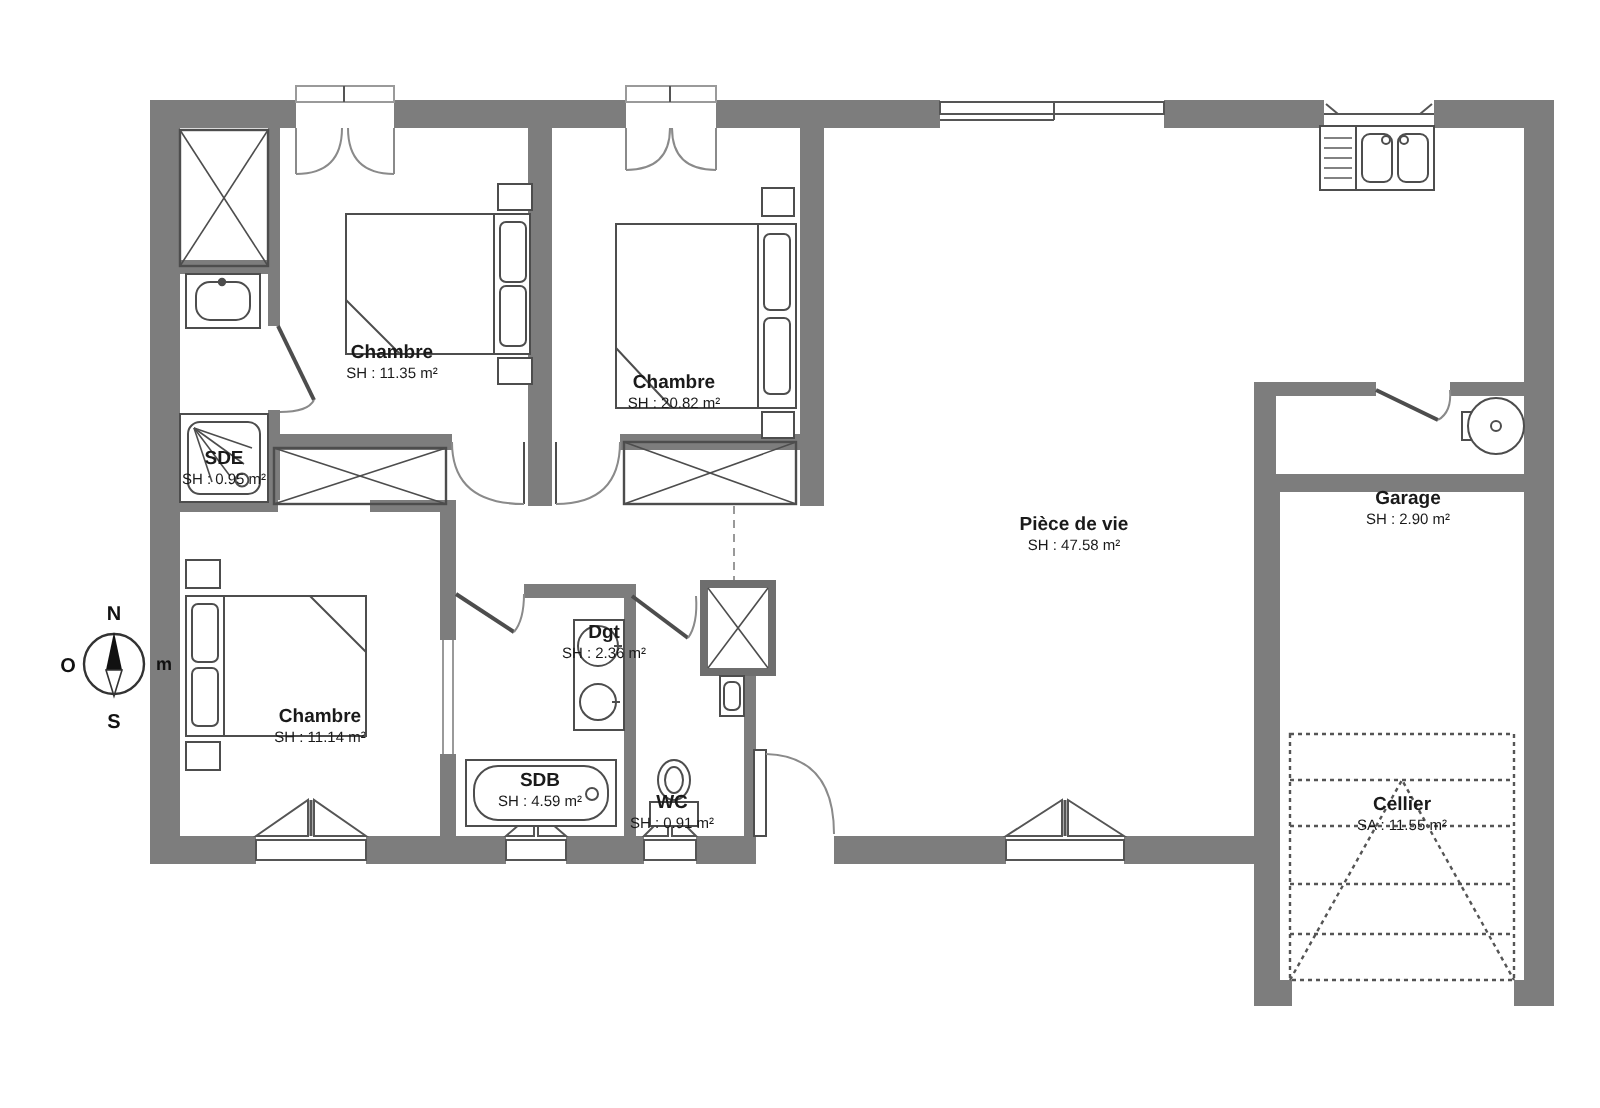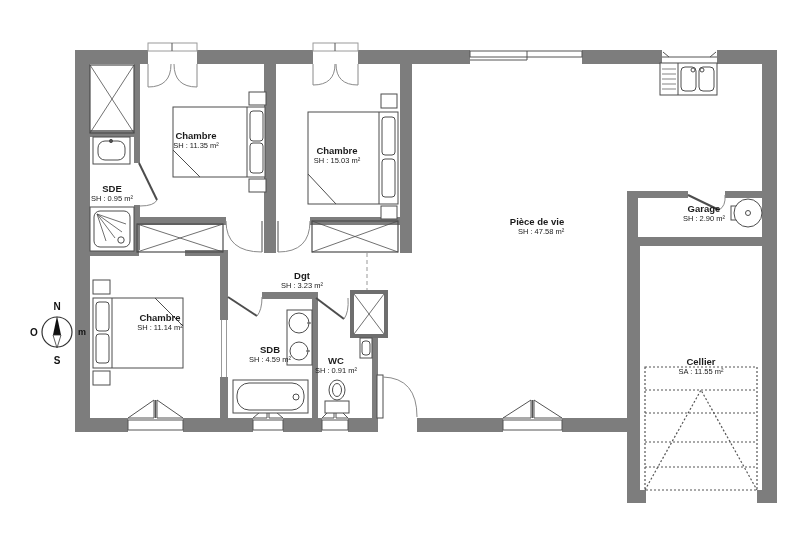--- a/index.html
+++ b/index.html
@@ -1,23 +1,23 @@
 <!DOCTYPE html>
 <html><head>
 <meta charset="utf-8">
 <style>
   html,body{margin:0;padding:0;background:#fff;}
   .plan{position:relative;width:800px;height:554px;background:#fff;overflow:hidden;
         font-family:"Liberation Sans", sans-serif;}
   .wall{position:absolute;background:#7d7d7d;}
   .plan-svg{position:absolute;left:0;top:0;width:800px;height:554px;}
   .room-label{position:absolute;transform:translate(-50%,0);text-align:center;
-              color:#1a1a1a;white-space:nowrap;pointer-events:none;}
+              color:#1a1a1a;white-space:nowrap;pointer-events:none;margin-top:41px;}
   .room-label .rname{font-weight:bold;font-size:9.5px;line-height:11px;}
-  .room-label .rarea{font-size:7.5px;line-height:9px;text-align:right;}
+  .room-label .rarea{font-size:7.5px;line-height:9px;}
 </style>
 </head>
 <body>
 
 <div class="plan" style="background: rgb(255, 255, 255);">
 
   <div class="wall" style="left: 75px; top: 50px; width: 73px; height: 14px; background: rgb(125, 125, 125);"></div>
   <div class="wall" style="left: 197px; top: 50px; width: 116px; height: 14px; background: rgb(125, 125, 125);"></div>
   <div class="wall" style="left: 358px; top: 50px; width: 112px; height: 14px; background: rgb(125, 125, 125);"></div>
   <div class="wall" style="left: 582px; top: 50px; width: 80px; height: 14px; background: rgb(125, 125, 125);"></div>
@@ -265,41 +265,41 @@
       <text x="82" y="335" text-anchor="middle" font-family="Liberation Sans, sans-serif" font-size="9" font-weight="bold" fill="#111">m</text>
     </g>
   </svg>
 
   <div class="room-label" style="left:196px;top:130px">
     <div class="rname">Chambre</div>
     <div class="rarea">SH : 11.35 m²</div>
   </div>
   <div class="room-label" style="left:337px;top:145px">
     <div class="rname">Chambre</div>
-    <div class="rarea">SH : 15.03 m²</div>
+    <div class="rarea">SH : 20.82 m²</div>
   </div>
   <div class="room-label" style="left:160px;top:312px">
     <div class="rname">Chambre</div>
     <div class="rarea">SH : 11.14 m²</div>
   </div>
   <div class="room-label" style="left:112px;top:183px">
     <div class="rname">SDE</div>
     <div class="rarea">SH : 0.95 m²</div>
   </div>
   <div class="room-label" style="left:537px;top:216px">
     <div class="rname">Pièce de vie</div>
     <div class="rarea">SH : 47.58 m²</div>
   </div>
   <div class="room-label" style="left:704px;top:203px">
     <div class="rname">Garage</div>
     <div class="rarea">SH : 2.90 m²</div>
   </div>
   <div class="room-label" style="left:302px;top:270px">
     <div class="rname">Dgt</div>
-    <div class="rarea">SH : 3.23 m²</div>
+    <div class="rarea">SH : 2.36 m²</div>
   </div>
   <div class="room-label" style="left:270px;top:344px">
     <div class="rname">SDB</div>
     <div class="rarea">SH : 4.59 m²</div>
   </div>
   <div class="room-label" style="left:336px;top:355px">
     <div class="rname">WC</div>
     <div class="rarea">SH : 0.91 m²</div>
   </div>
   <div class="room-label" style="left:701px;top:356px">

